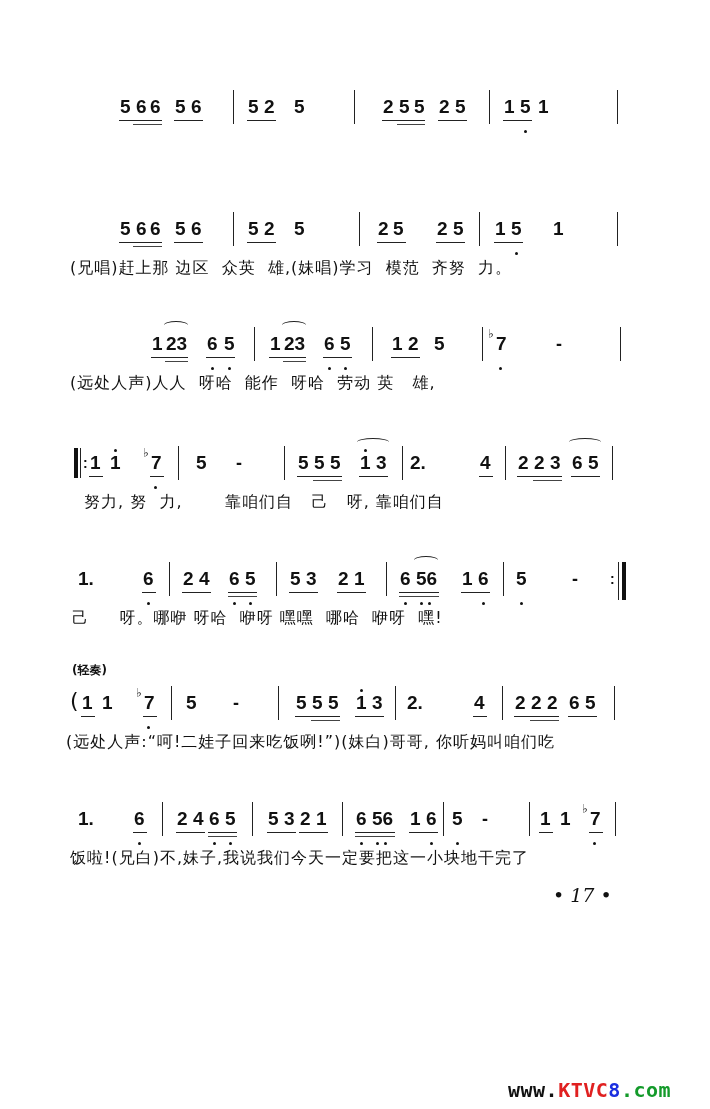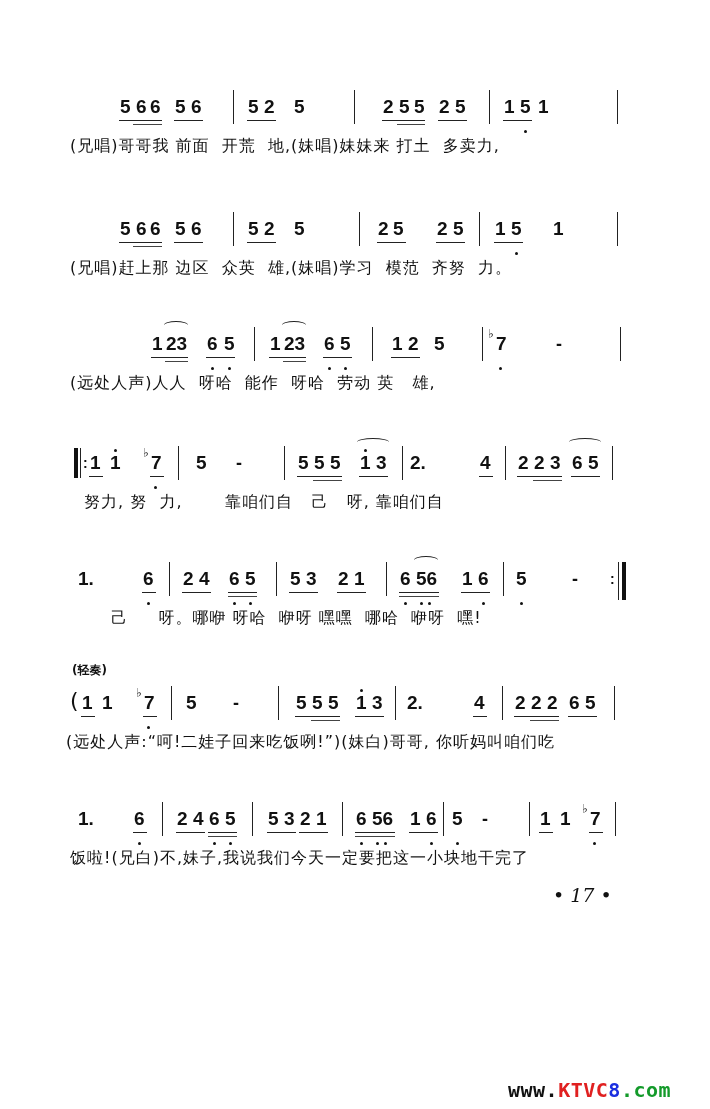--- a/index.html
+++ b/index.html
@@ -49,21 +49,20 @@
       <div class="bar" style="left: 617px; top: -6px; height: 34px;"></div>
       <div class="ul1" style="left: 119px; top: 24px; width: 43px;"></div>
       <div class="ul1" style="left: 174px; top: 24px; width: 29px;"></div>
       <div class="ul1" style="left: 247px; top: 24px; width: 29px;"></div>
       <div class="ul1" style="left: 382px; top: 24px; width: 43px;"></div>
       <div class="ul1" style="left: 438px; top: 24px; width: 29px;"></div>
       <div class="ul1" style="left: 503px; top: 24px; width: 29px;"></div>
       <div class="ul2" style="left: 133px; top: 28px; width: 29px;"></div>
       <div class="ul2" style="left: 397px; top: 28px; width: 28px;"></div>
       <div class="dot" style="left: 524px; top: 34px;"></div>
-      <div class="lyric" style="left: 70px; top: 40px;">(兄唱)哥哥我 前面  开荒  地,(妹唱)妹妹来 打土  多卖力,</div>
     </div>
     <div class="system" style="top: 218px; height: 60px;">
       <div class="tok" style="left: 120px; top: 0px;">5</div>
       <div class="tok" style="left: 136px; top: 0px;">6</div>
       <div class="tok" style="left: 150px; top: 0px;">6</div>
       <div class="tok" style="left: 175px; top: 0px;">5</div>
       <div class="tok" style="left: 191px; top: 0px;">6</div>
       <div class="tok" style="left: 248px; top: 0px;">5</div>
       <div class="tok" style="left: 264px; top: 0px;">2</div>
       <div class="tok" style="left: 294px; top: 0px;">5</div>
@@ -201,21 +200,21 @@
       <div class="ul2" style="left: 399px; top: 28px; width: 40px;"></div>
       <div class="dot" style="left: 147px; top: 34px;"></div>
       <div class="dot" style="left: 233px; top: 34px;"></div>
       <div class="dot" style="left: 249px; top: 34px;"></div>
       <div class="dot" style="left: 404px; top: 34px;"></div>
       <div class="dot" style="left: 420px; top: 34px;"></div>
       <div class="dot" style="left: 428px; top: 34px;"></div>
       <div class="dot" style="left: 482px; top: 34px;"></div>
       <div class="dot" style="left: 520px; top: 34px;"></div>
       <div class="slur" style="left: 414px; top: -12px; width: 24px;"></div>
-      <div class="lyric" style="left: 72px; top: 40px; margin-left: 39px;">己     呀。哪咿 呀哈  咿呀 嘿嘿  哪哈  咿呀  嘿!</div>
+      <div class="lyric" style="left: 72px; top: 40px;">己     呀。哪咿 呀哈  咿呀 嘿嘿  哪哈  咿呀  嘿!</div>
     </div>
     <div class="system" style="top: 692px; height: 60px;">
       <div class="note-tag" style="left: 72px; top: -30px; font-weight: bold;">(轻奏)</div>
       <div class="paren" style="left: 70px; top: -4px;">(</div>
       <div class="tok" style="left: 82px; top: 0px;">1</div>
       <div class="tok" style="left: 102px; top: 0px;">1</div>
       <div class="tok" style="left: 144px; top: 0px;">7</div>
       <div class="tok" style="left: 186px; top: 0px;">5</div>
       <div class="tok" style="left: 233px; top: 0px; font-size: 18px;">-</div>
       <div class="tok" style="left: 296px; top: 0px;">5</div>

